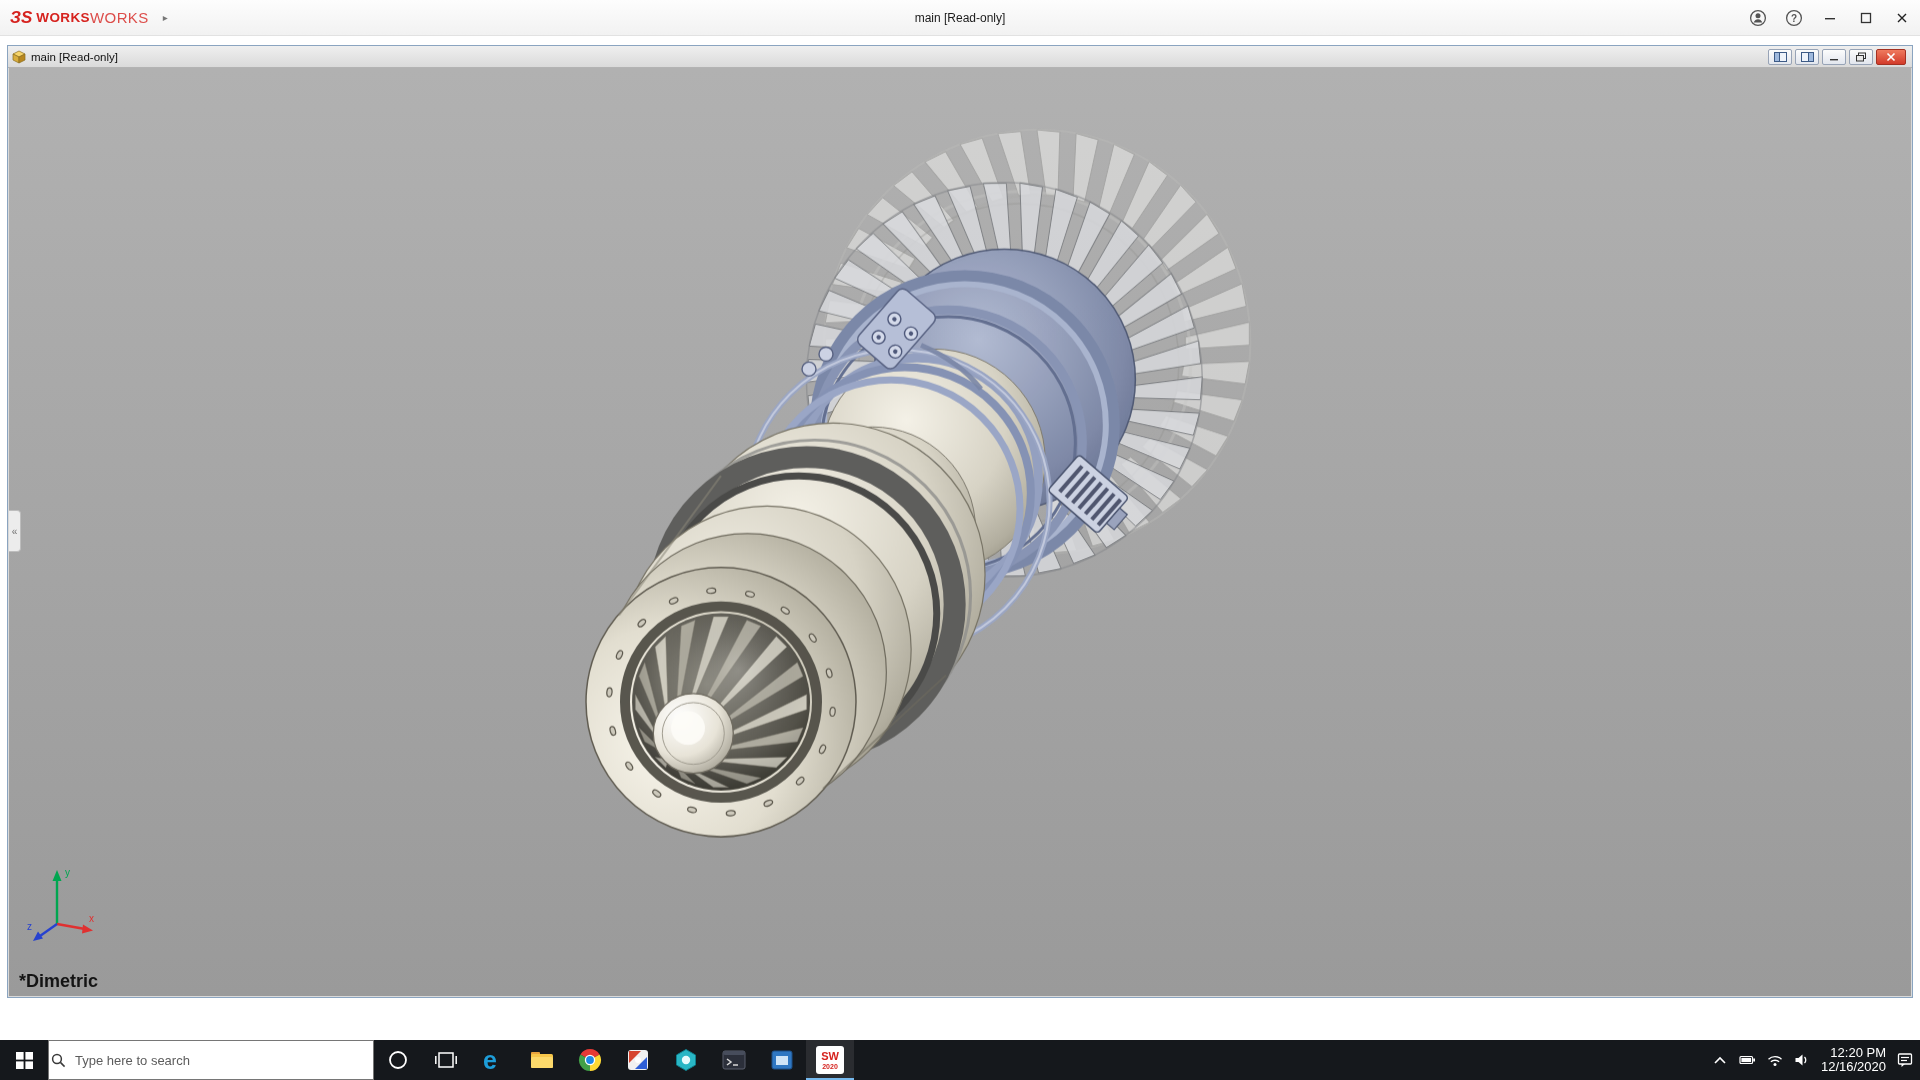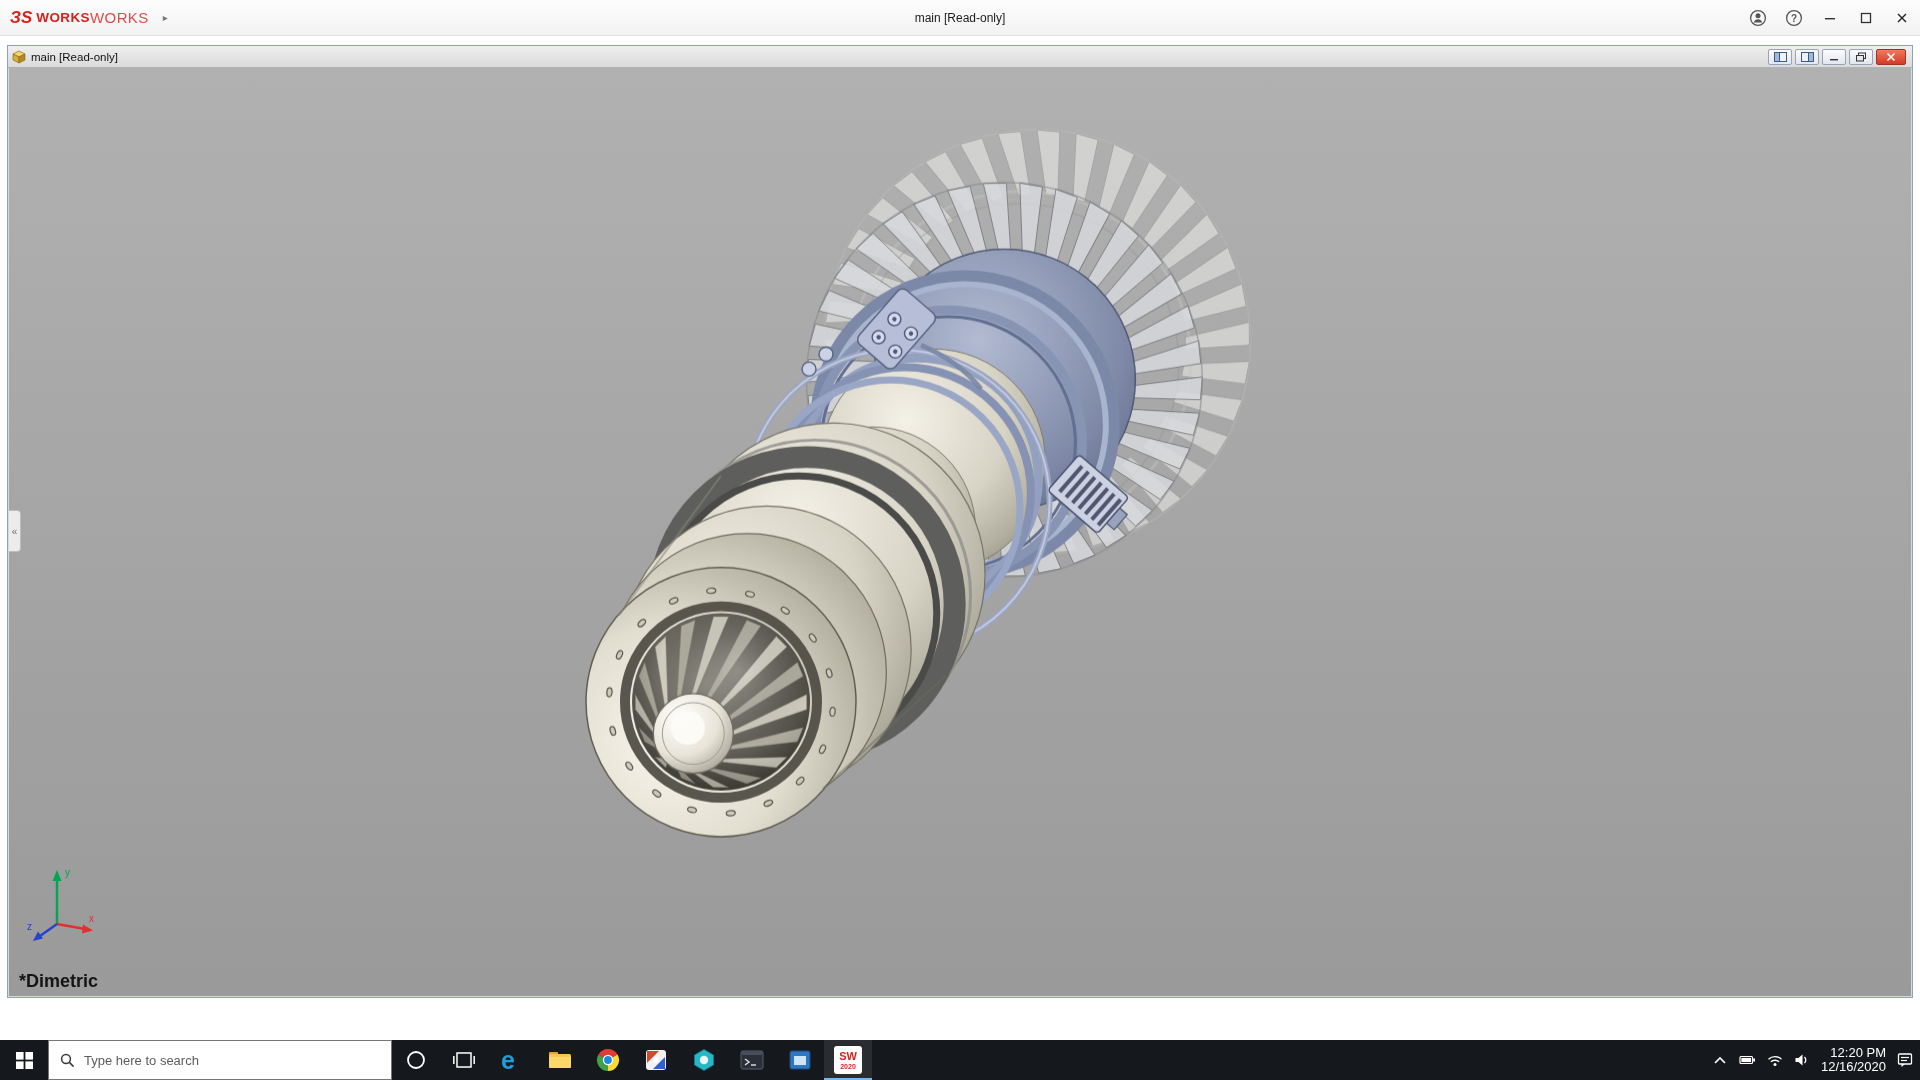--- a/index.html
+++ b/index.html
@@ -30,21 +30,21 @@
   .viewport svg.engine{position:absolute;inset:0;width:100%;height:100%}
   .collapse-tab{position:absolute;left:0;top:calc(50% - 22px);width:11px;height:40px;background:#ececec;border:1px solid #bdbdbd;border-left:none;border-radius:0 4px 4px 0;color:#707070;font-size:10px;display:flex;align-items:center;justify-content:center;cursor:pointer}
   .triad{position:absolute;left:16px;bottom:50px;width:74px;height:84px}
   .view-label{position:absolute;left:10px;bottom:4px;font-size:18px;font-weight:700;color:#141414}
 
   
   .taskbar{position:absolute;left:0;right:0;bottom:0;height:40px;background:#15181c;display:flex;align-items:stretch;z-index:6}
   .tb{width:48px;display:flex;align-items:center;justify-content:center;background:none;border:none;padding:0;cursor:pointer;position:relative}
   .tb.start{width:48px}
   .tb.active{background:rgba(255,255,255,.09);box-shadow:inset 0 -2px 0 #76b9ed}
-  .search{width:320px;background:#fff;border:1px solid #767676;display:flex;align-items:center;gap:9px;padding:0 11px;cursor:text}
+  .search{width:320px;background:#fff;border:1px solid #767676;display:flex;align-items:center;gap:9px;padding:0 2px;cursor:text}
   .search-ph{font-size:13px;color:#5c5c5c;white-space:nowrap}
   .tray{margin-left:auto;display:flex;align-items:center;gap:11px;padding-right:6px;color:#fff}
   .tray .ticon{display:flex;align-items:center;justify-content:center;cursor:pointer;background:none;border:none;padding:0}
   .clock{text-align:right;font-size:13px;line-height:14px;color:#fff;cursor:pointer}
   .sw-tile{width:28px;height:28px;background:#fff;border-radius:3px;display:flex;flex-direction:column;align-items:center;justify-content:center;line-height:1}
   .sw-tile .sw{color:#d6231f;font-weight:700;font-size:11px}
   .sw-tile .yr{color:#d6231f;font-size:7px;font-weight:700;margin-top:1px}
 </style>
 </head>
 <body>

